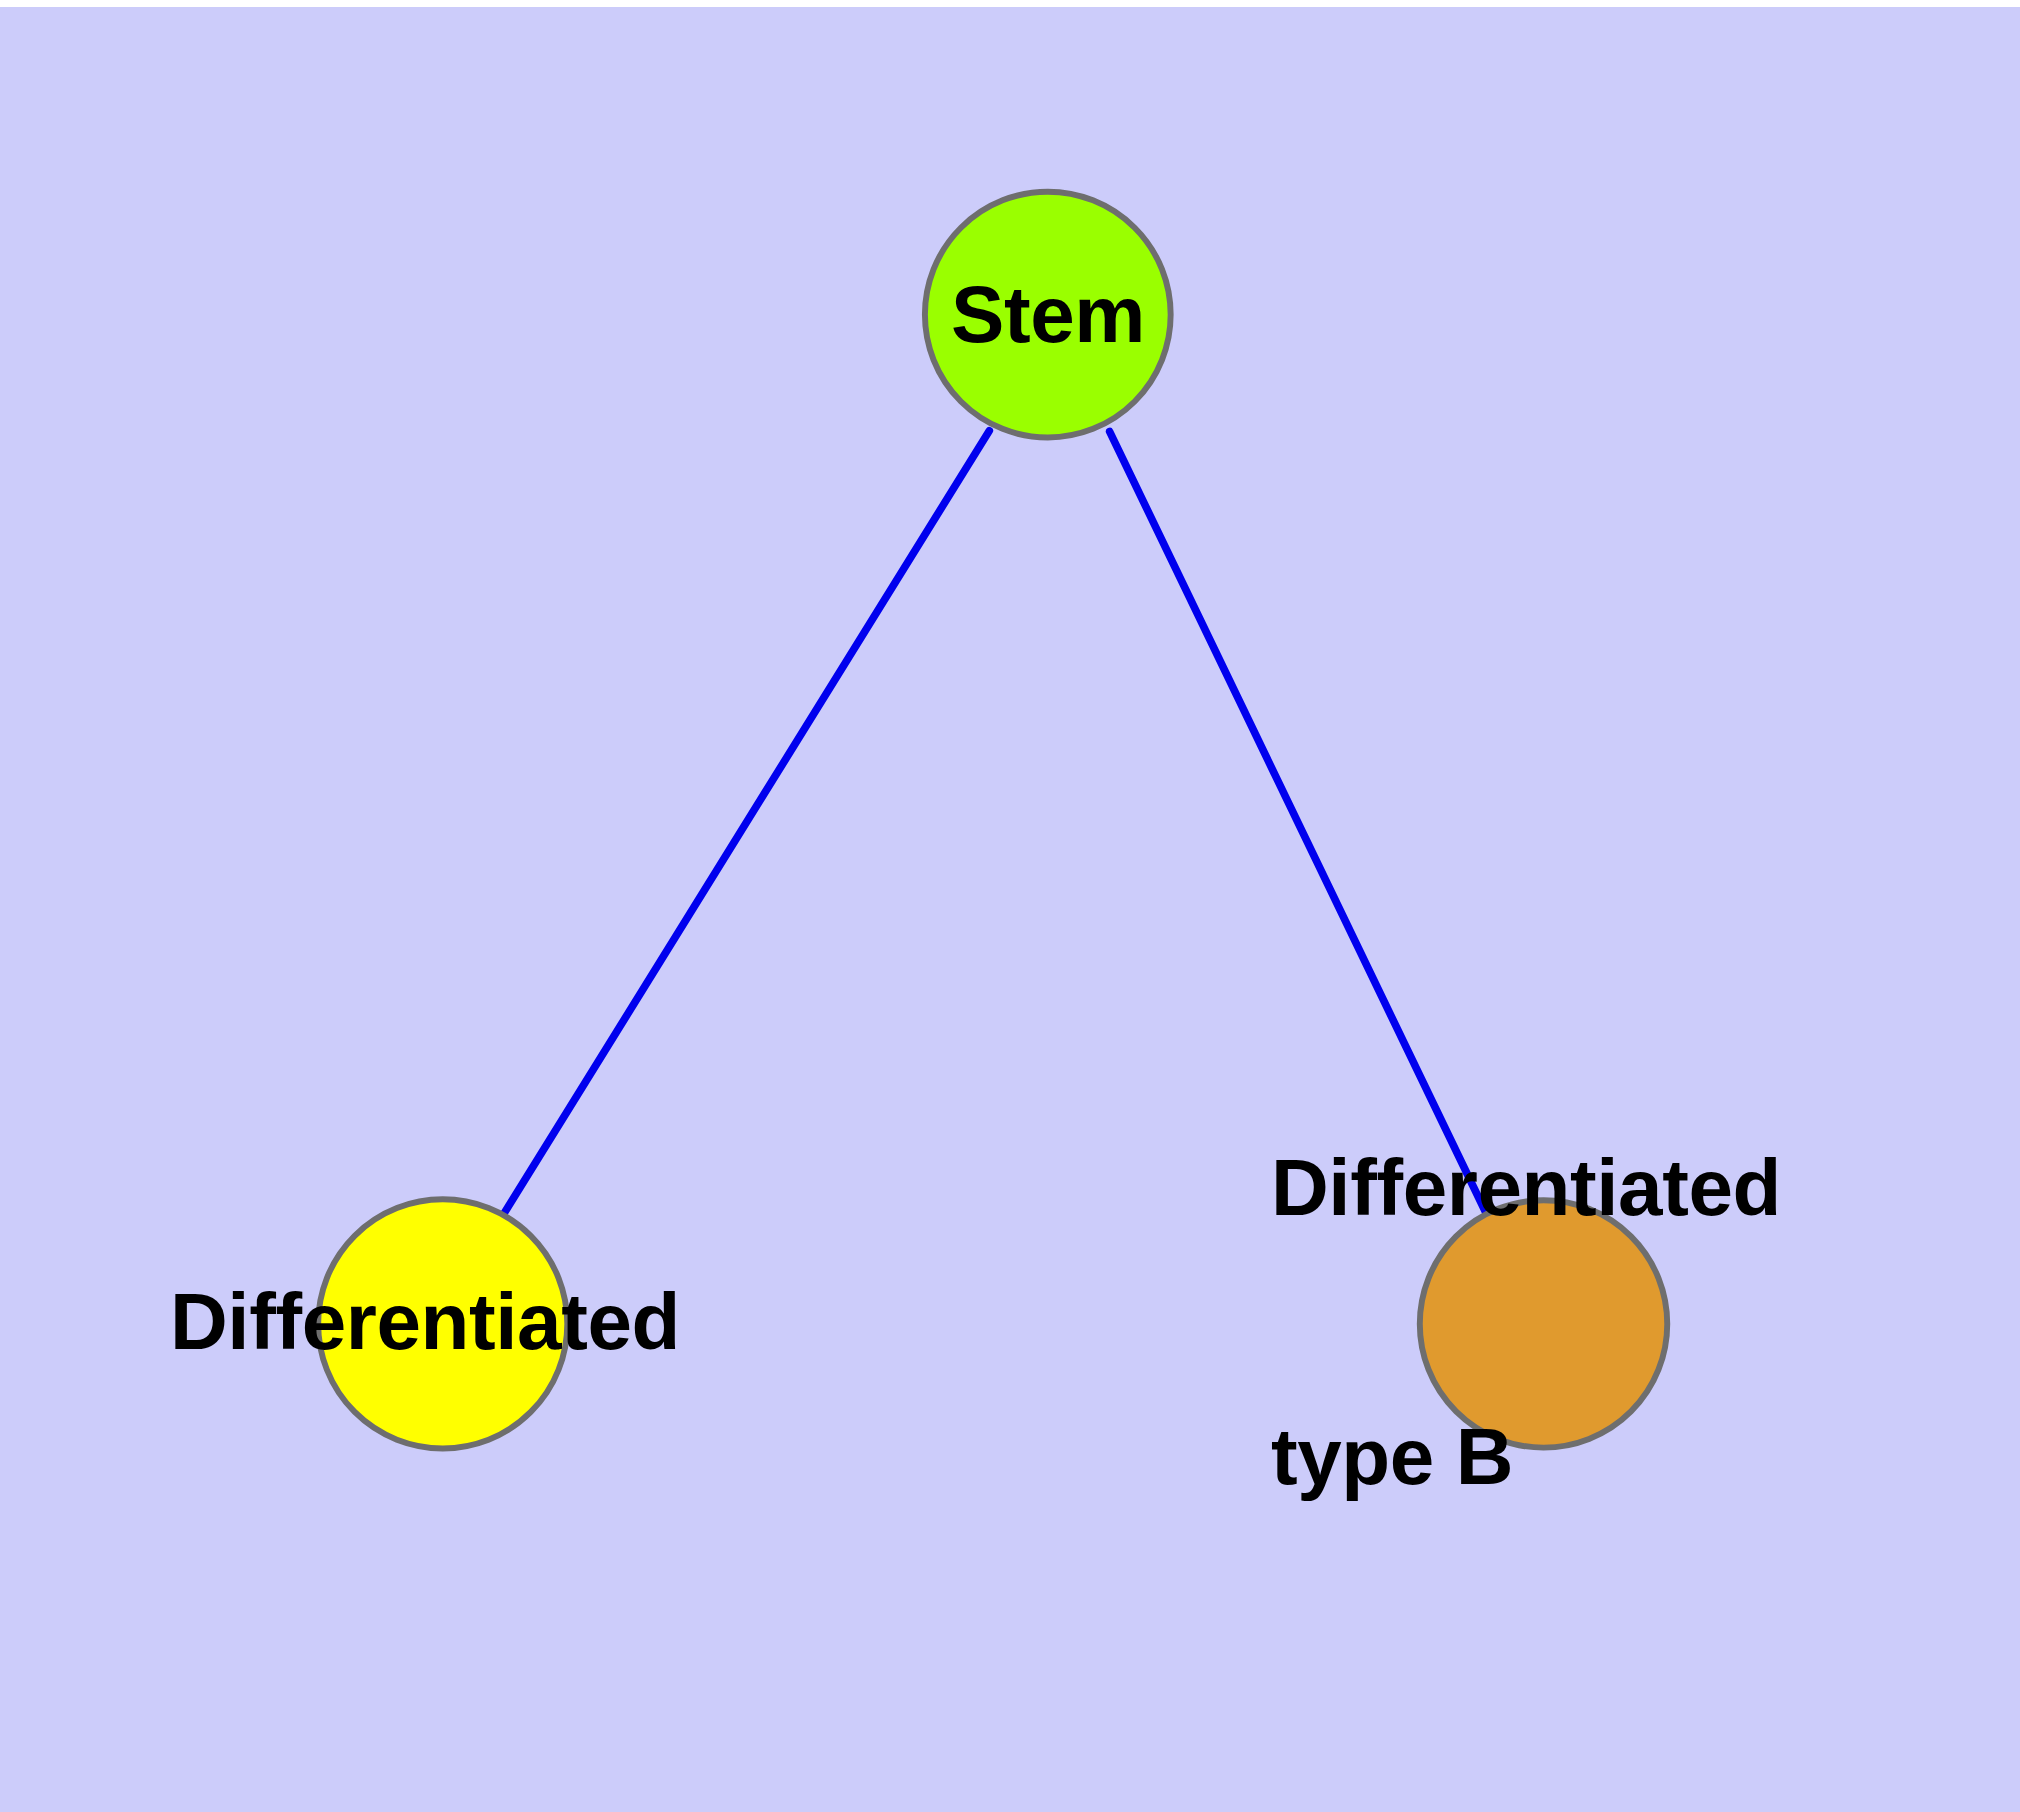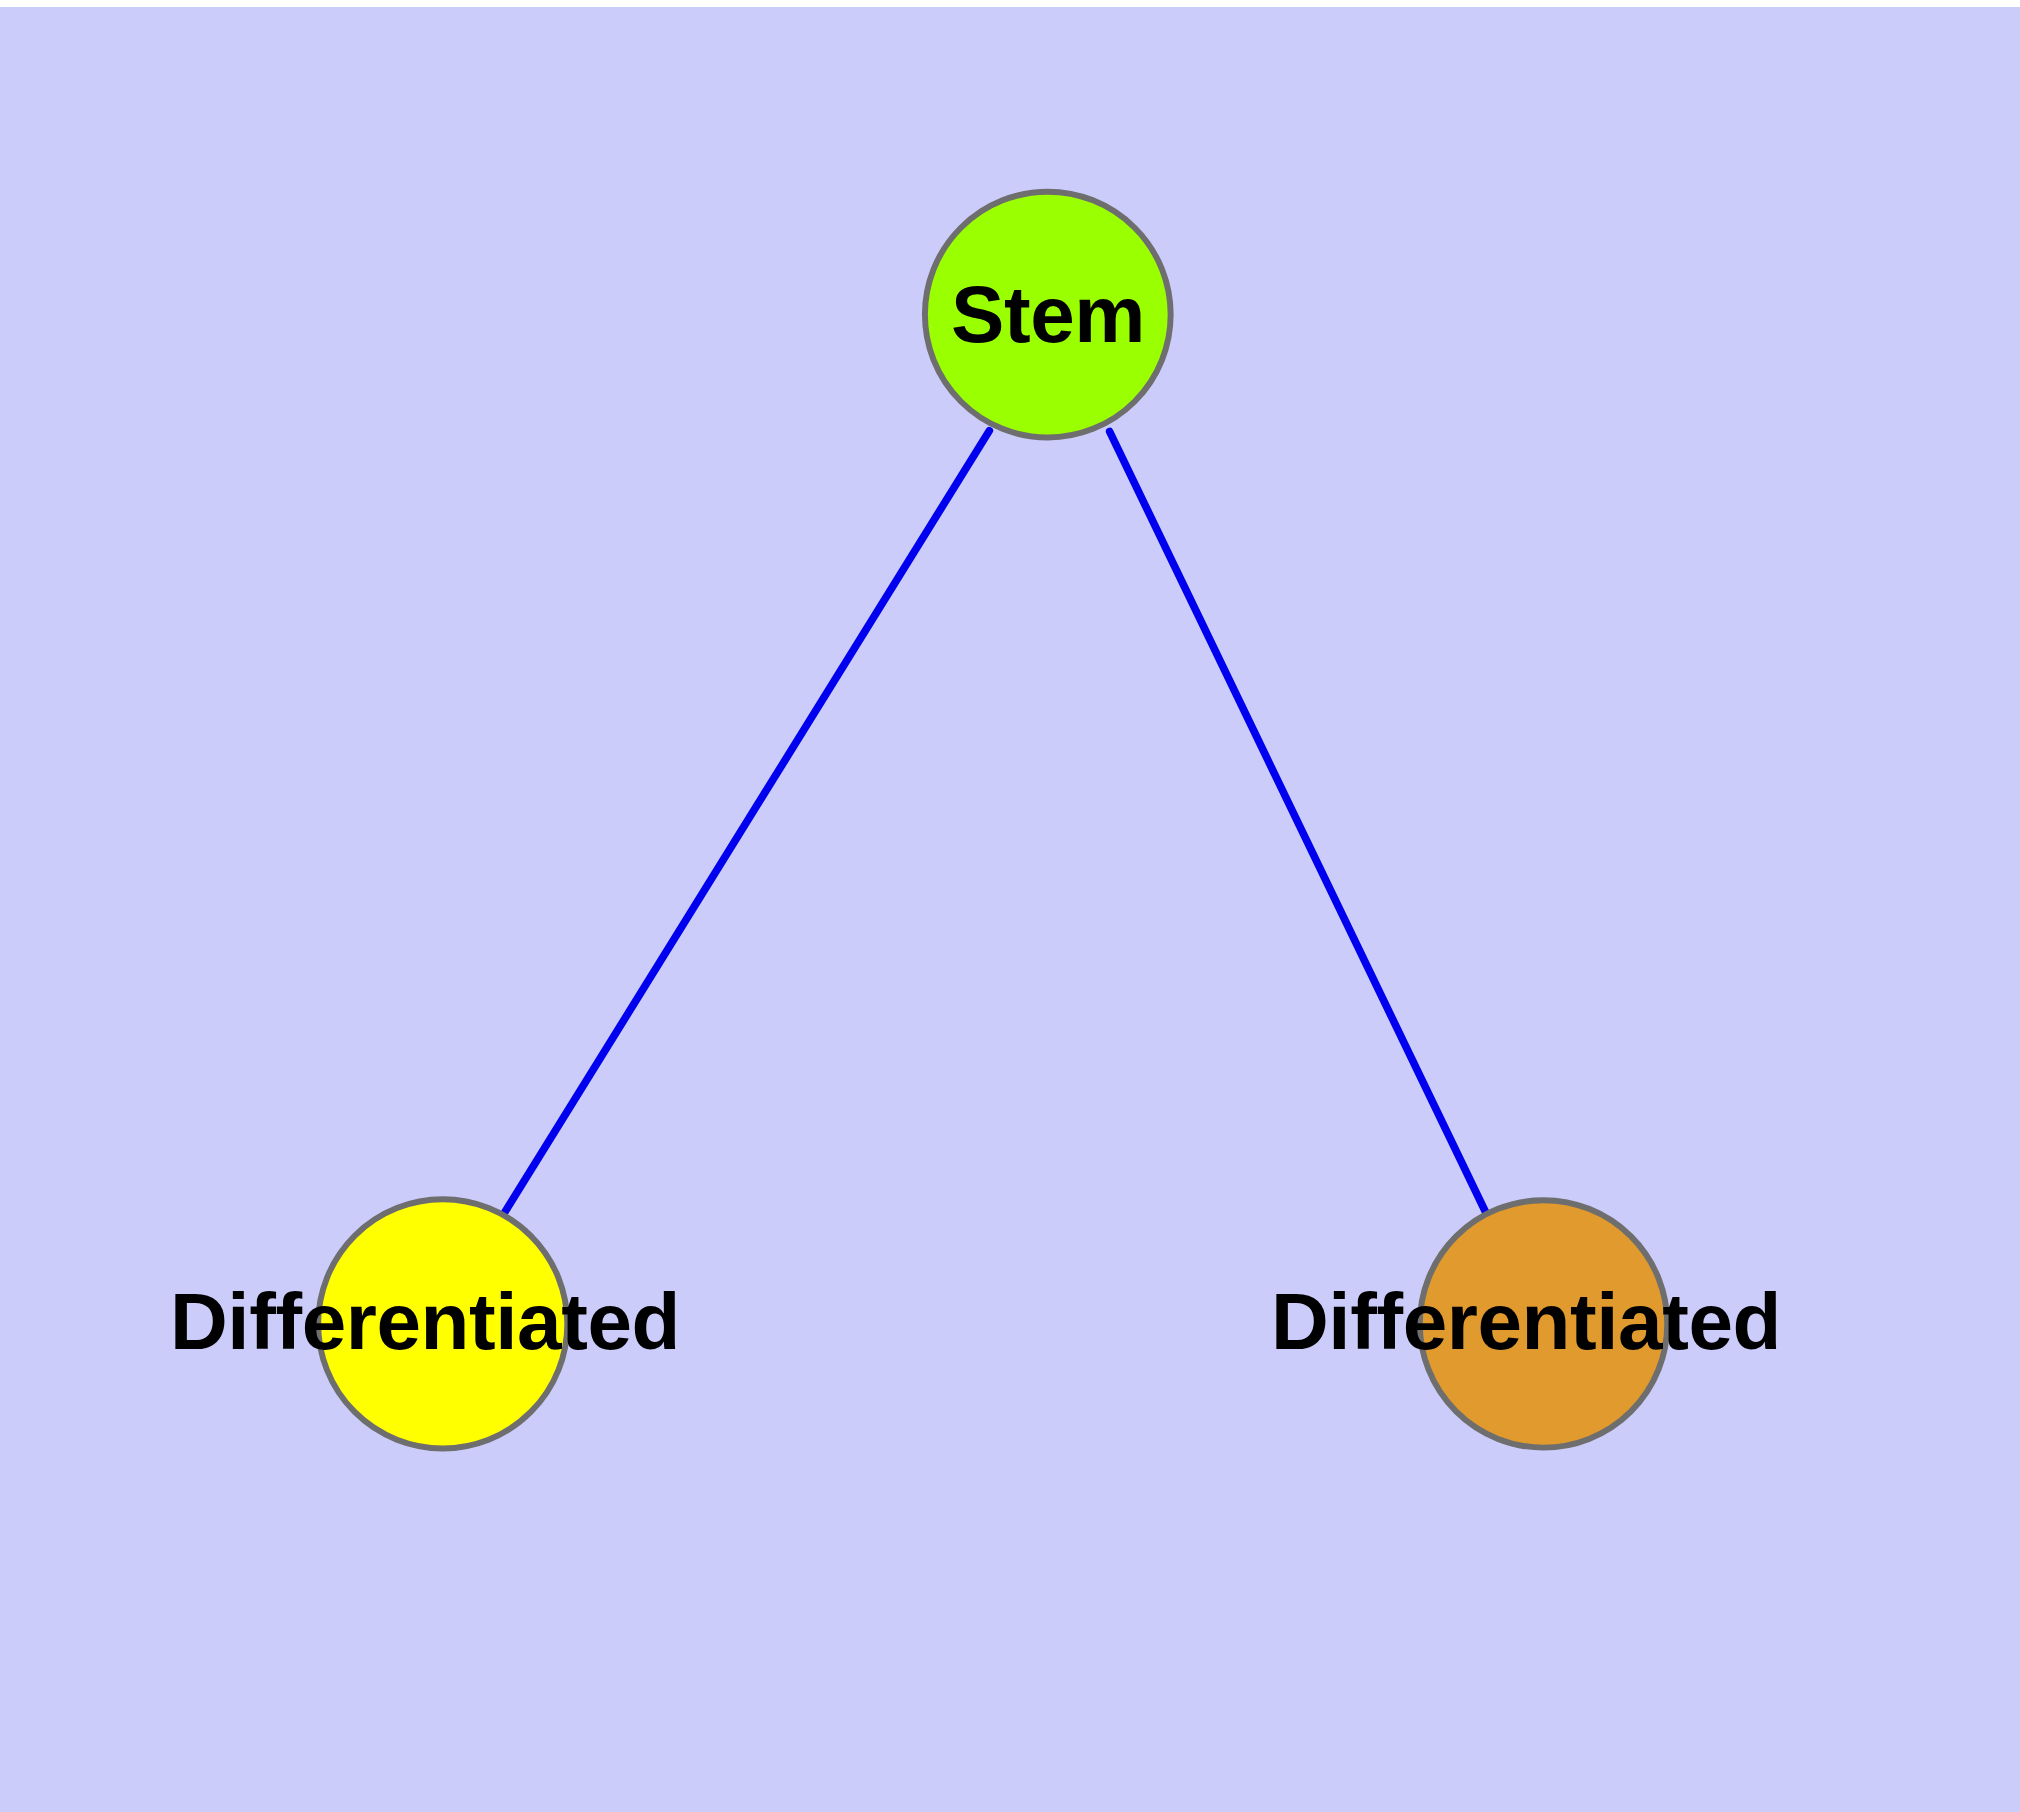--- a/index.html
+++ b/index.html
@@ -83,17 +83,18 @@
     </svg>
 
     <div class="node-label label-stem">Stem</div>
 
     <div class="node-label label-a">
       <div>Differentiated</div>
     </div>
 
     <div class="node-label label-b">
       <div>Differentiated</div>
+      <div>type B</div>
     </div>
 
   </div>
 </div>
 
 
 </body></html>

